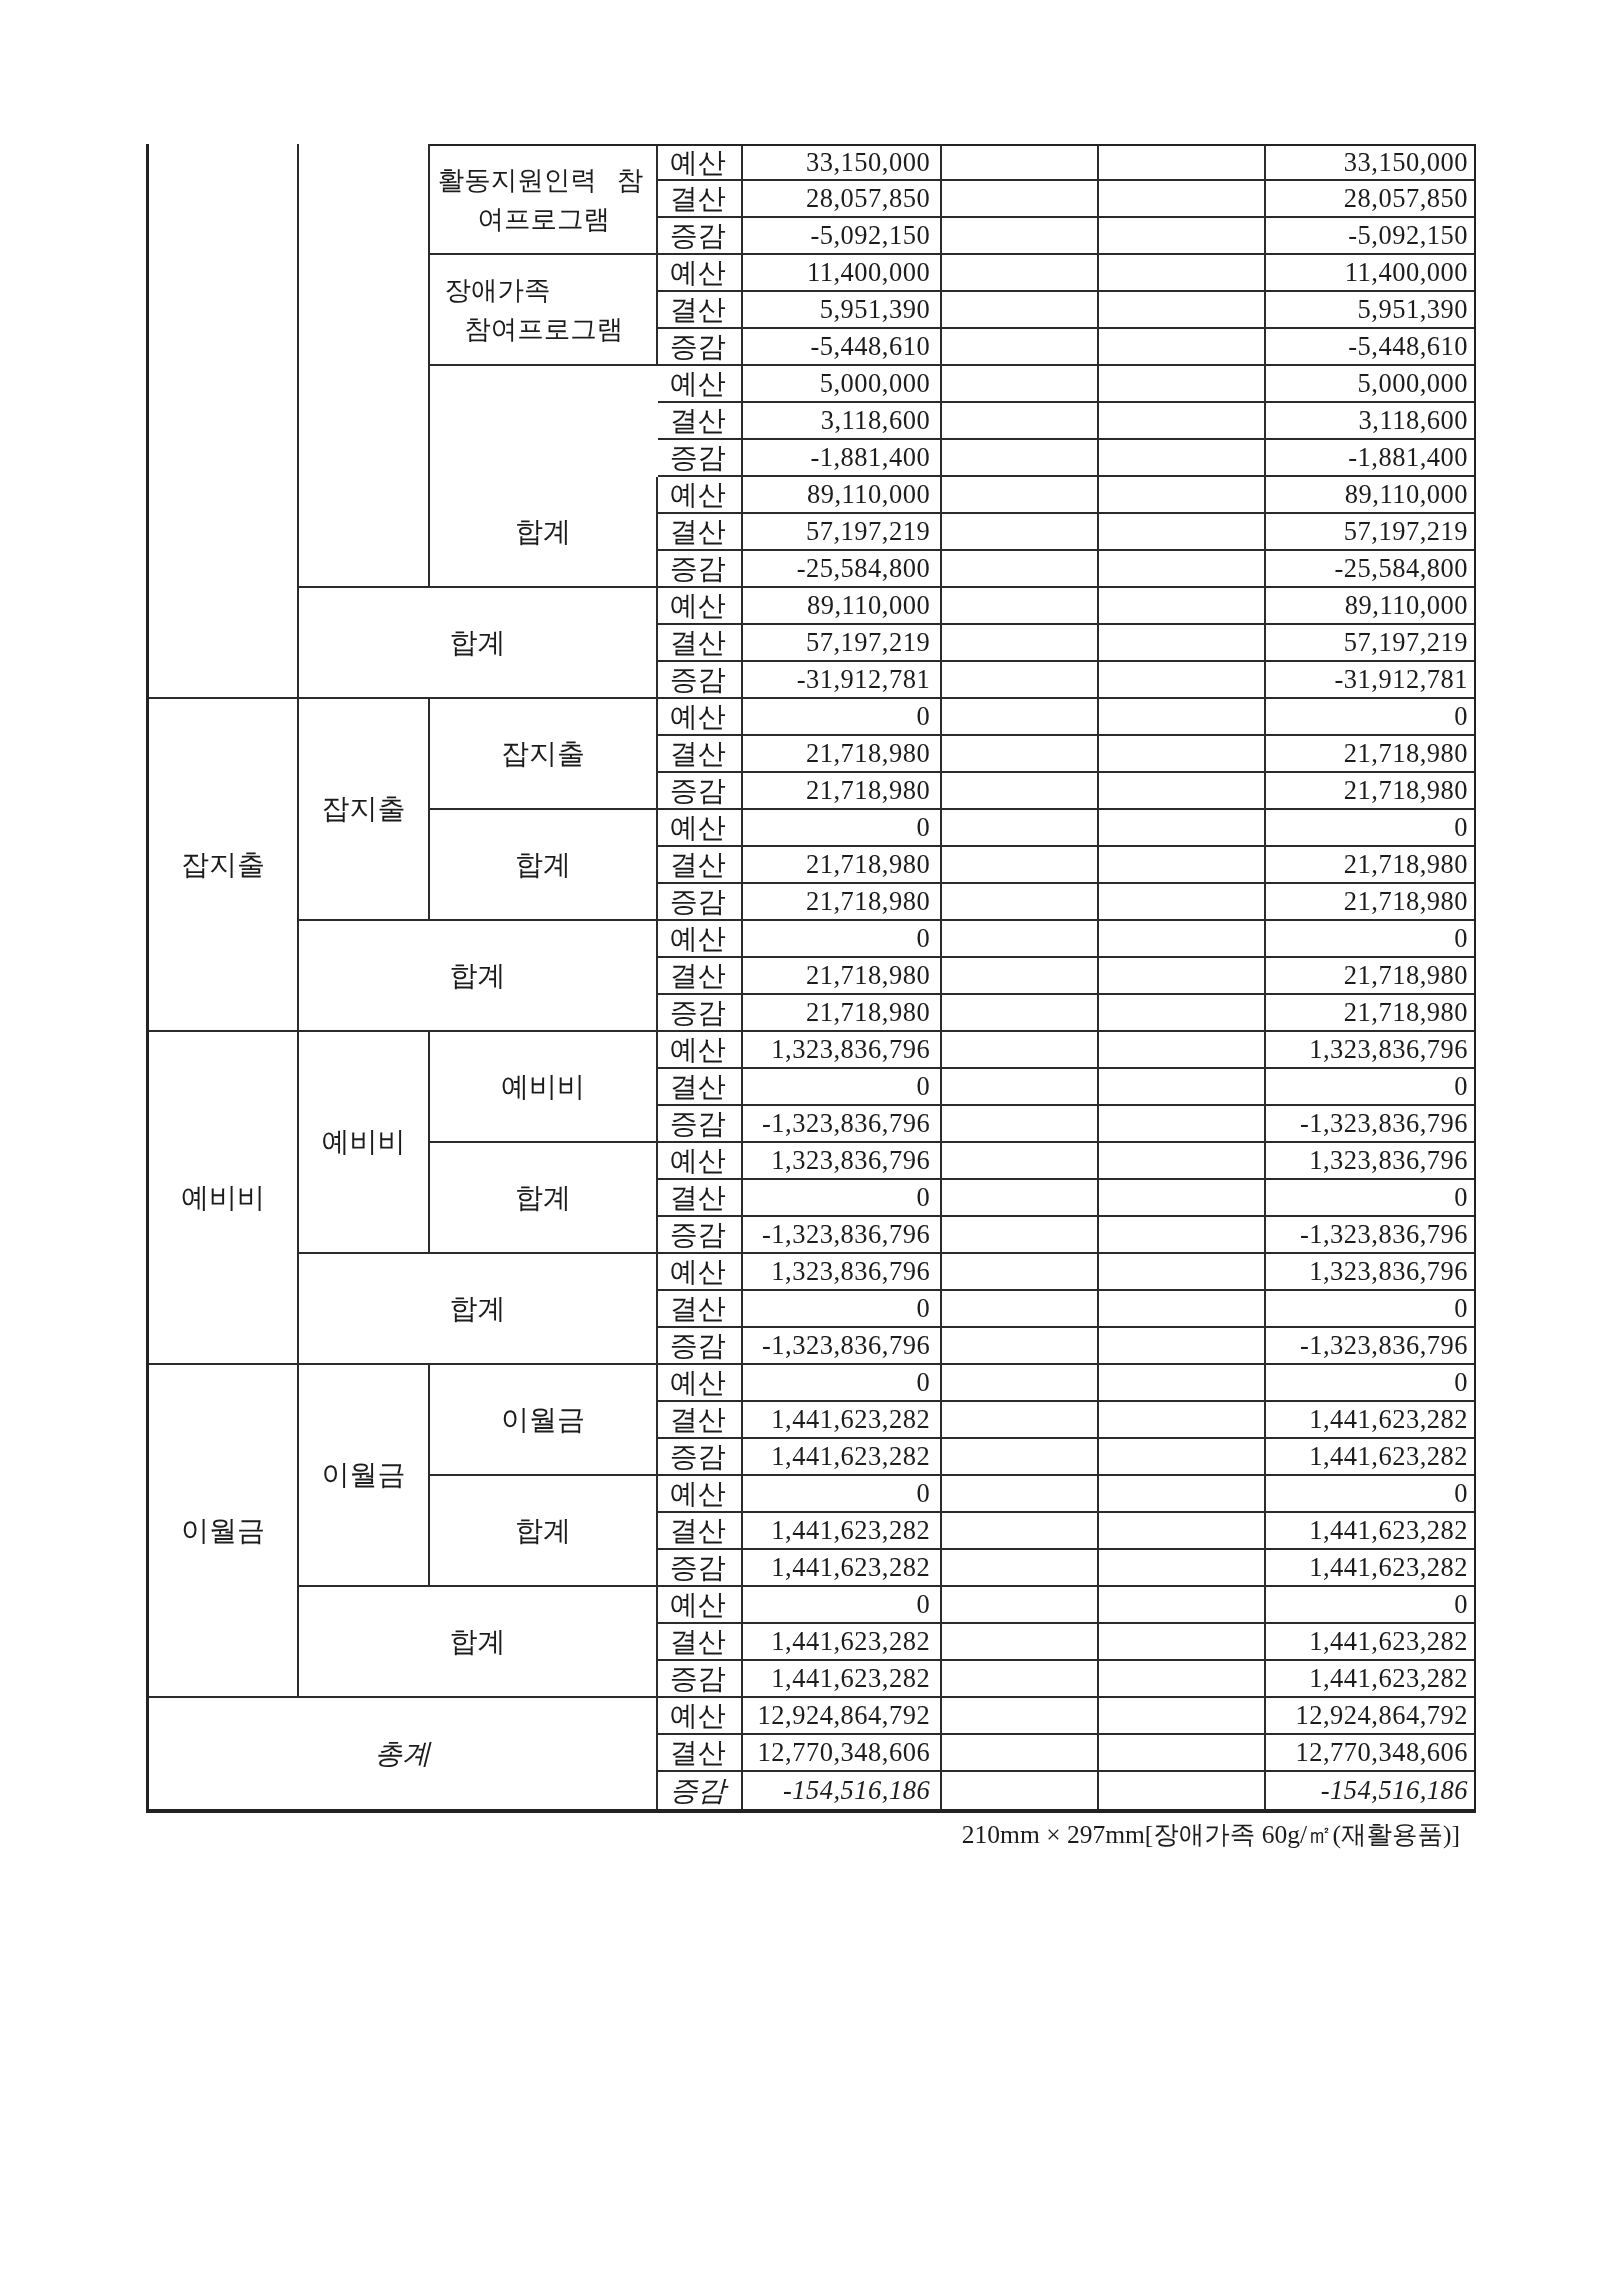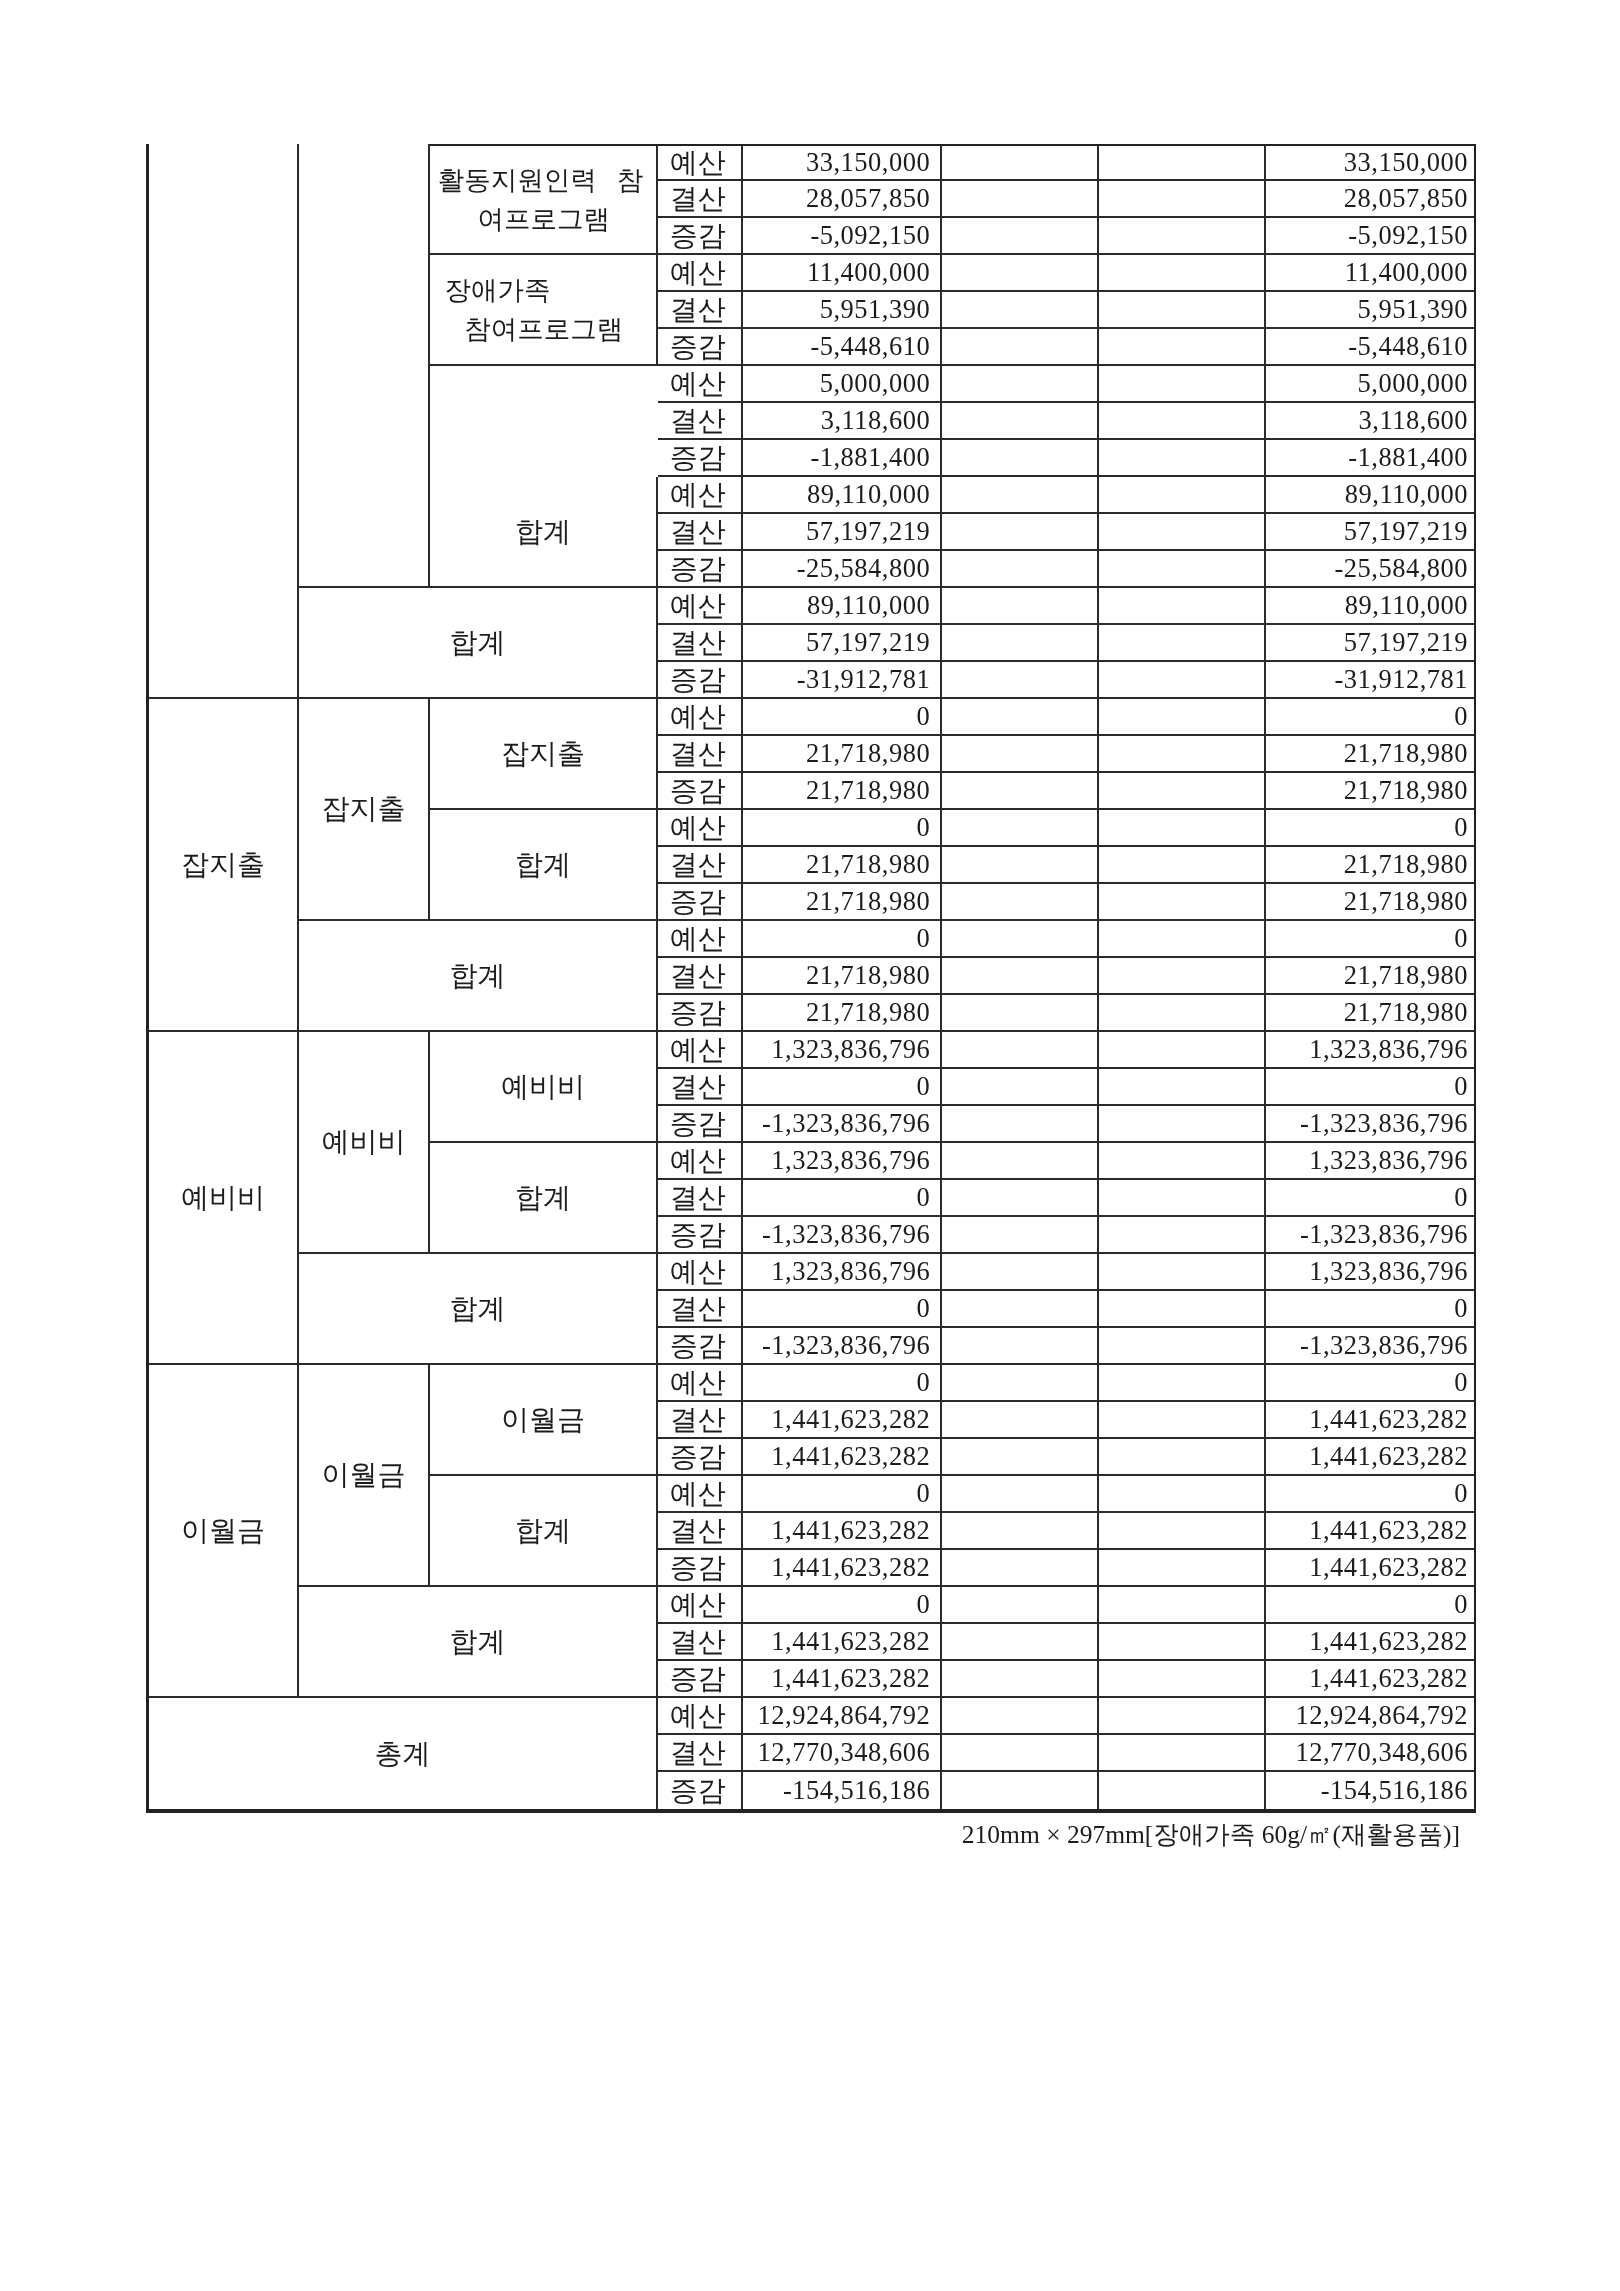--- a/index.html
+++ b/index.html
@@ -24,21 +24,21 @@
   .cell{
     box-sizing:border-box;
     border-right:2px solid #2b2b2b;
     border-bottom:2px solid #2b2b2b;
     display:flex;
     align-items:center;
     overflow:hidden;
     background:#fff;
   }
   .cell.colend{border-right:none;}
-  .cell.rowend{border-bottom:none;}
+  .cell.rowend{border-bottom:none;font-style:italic;}
   .cell.topline{border-top:2.9px solid #222;}
   .cat{justify-content:center;font-size:28px;}
   .cat.left{
     justify-content:flex-start;
     padding-left:7.8px;
     white-space:pre;
     font-size:26.5px;
     line-height:39px;
   }
   .lab{font-size:28px;padding-left:11.8px;justify-content:flex-start;}

